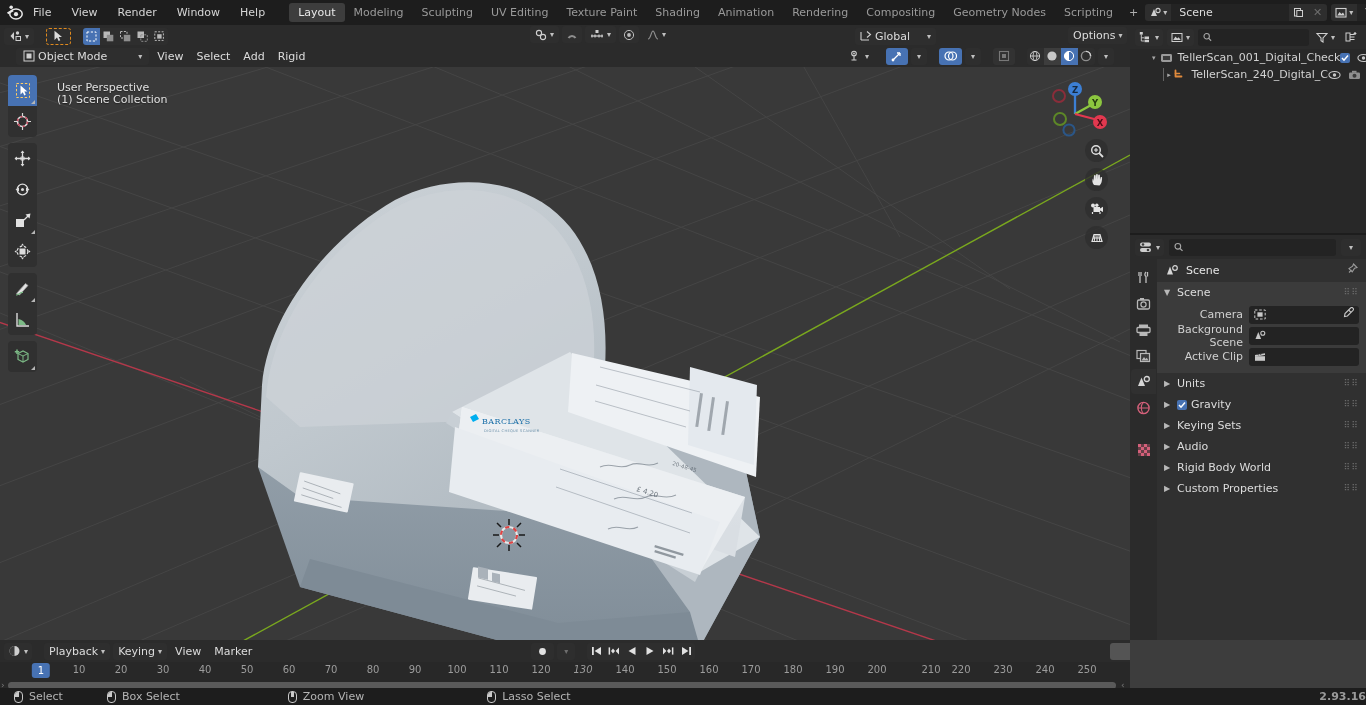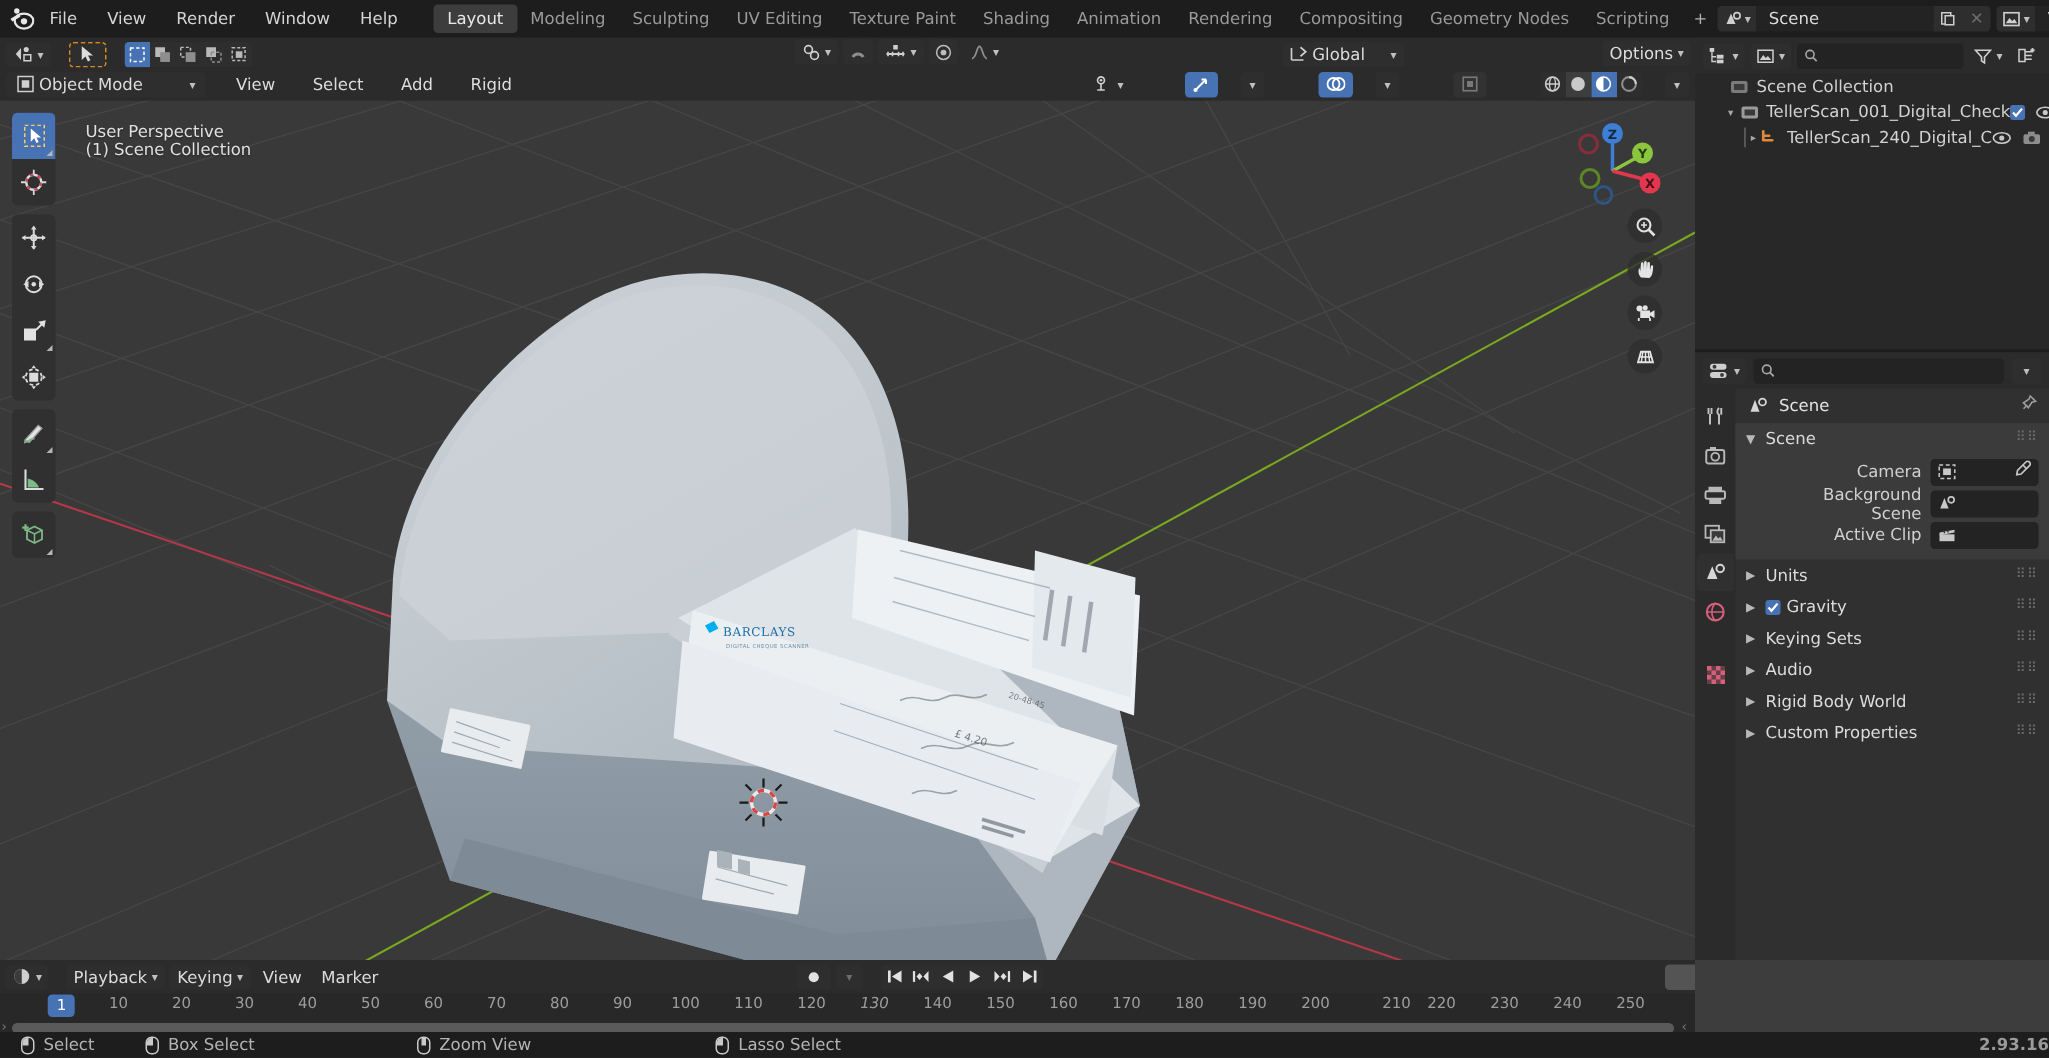--- a/index.html
+++ b/index.html
@@ -67,21 +67,21 @@
   .toggle-grp { display: flex; height: 17px; border-radius: 3px; overflow: hidden; }
   .tg {
     width: 17px; height: 17px; background: #2e2e2e; display: flex; align-items: center;
     justify-content: center;
   }
   .tg.on { background: #4772b3; }
 
   
   .vp-header2 {
     position: absolute; left: 0; top: 45px; width: 1130px; height: 22px;
-    background: #2b2b2b; display: flex; align-items: center; gap: 15px; padding: 0 4px;
+    background: #2b2b2b; display: flex; align-items: center; gap: 3px; padding: 0 16px;
   }
 
   
   .viewport {
     position: absolute; left: 0; top: 67px; width: 1130px; height: 573px;
     background: #393939; overflow: hidden;
   }
   .vp-text { position: absolute; left: 57px; font-size: 11px; color: #e0e0e0; text-shadow: 0 1px 1px #222; }
 
   
@@ -148,21 +148,21 @@
   .prtab { width: 25px; height: 25px; display: flex; align-items: center; justify-content: center; border-radius: 4px 0 0 4px; }
   .prtab.active { background: #303030; }
   .pr-main { flex: 1; padding: 0; }
   .panel-head {
     height: 21px; display: flex; align-items: center; gap: 5px; padding: 0 7px;
     font-size: 11px; color: #dcdcdc;
   }
   .panel-head.open { background: #3b3b3b; }
   .tri { font-size: 8px; color: #b8b8b8; width: 8px; }
   .grip { margin-left: auto; color: #6a6a6a; font-size: 9px; letter-spacing: 1px; line-height: 5px; }
-  .prop-row { display: flex; align-items: center; height: 19px; margin: 2px 7px 2px 0; gap: 6px; padding-left: 38px; }
+  .prop-row { display: flex; align-items: center; height: 19px; margin: 2px 7px 2px 0; gap: 6px; }
   .prop-label { width: 86px; text-align: right; font-size: 11px; color: #d0d0d0; }
   .prop-field {
     flex: 1; height: 18px; background: #232323; border-radius: 3px; display: flex;
     align-items: center; padding: 0 5px; gap: 4px;
   }
   .scene-block { background: #3b3b3b; padding-bottom: 5px; }
   .bc-row { height: 23px; display: flex; align-items: center; gap: 7px; padding: 0 8px; font-size: 11px; }
 
   
   .timeline { position: absolute; left: 0; top: 640px; width: 1366px; height: 48px; background: #282828; }
@@ -744,30 +744,20 @@
       <div class="hbtn" style="background:transparent;padding:0 3px;">
         <svg width="13" height="12" viewBox="0 0 13 12">
             <rect x="1" y="2" width="4" height="8" fill="none" stroke="#cfcfcf" stroke-width="1"></rect>
             <path d="M5 3.5 L9.5 3.5 M5 6 L9.5 6 M5 8.5 L9.5 8.5" stroke="#cfcfcf" stroke-width="1"></path>
             <path d="M10 1 L10 4 M8.6 2.5 L11.4 2.5" stroke="#cfcfcf" stroke-width="1.2"></path>
           </svg>
       </div>
     </div>
 
     <div>
-      <div class="ol-row" style="padding-left:12px;">
-        <span class="disc"></span>
-        <span style="display:flex;margin-right:5px;">
-          <svg width="13" height="12" viewBox="0 0 13 12">
-              <rect x="1" y="2" width="11" height="8" rx="1.4" fill="#7b7b7b"></rect>
-              <rect x="3" y="4" width="7" height="4" fill="#3a3a3a"></rect>
-            </svg>
-        </span>
-        <span>Scene Collection</span>
-      </div>
 
       <div class="ol-row" style="padding-left:22px;">
         <span class="disc">▾</span>
         <span style="display:flex;margin:0 5px 0 4px;">
           <svg width="13" height="12" viewBox="0 0 13 12">
               <rect x="1" y="2" width="11" height="8" rx="1.4" fill="#9a9a9a"></rect>
               <rect x="3" y="4" width="7" height="4" fill="#3a3a3a"></rect>
             </svg>
         </span>
         <span>TellerScan_001_Digital_Check</span>
@@ -1142,21 +1132,21 @@
     <div style="position:absolute;left:1130px;top:0;width:236px;height:48px;background:#3d3d3d;"></div>
   </div>
 
   <div class="status">
     <div class="st-item" style="margin-left:14px;">
       <span class="mouse-ic">
           <span class="lb"></span>
         </span>
       <span>Select</span>
     </div>
-    <div class="st-item" style="margin-left:34px;align-items:flex-end;">
+    <div class="st-item" style="margin-left:44px;align-items:flex-end;">
       <span class="mouse-ic">
           <span class="lb"></span>
         </span>
       <span>Box Select</span>
     </div>
     <div class="st-item" style="margin-left:108px;">
       <span class="mouse-ic">
           <span class="mb"></span>
         </span>
       <span>Zoom View</span>

